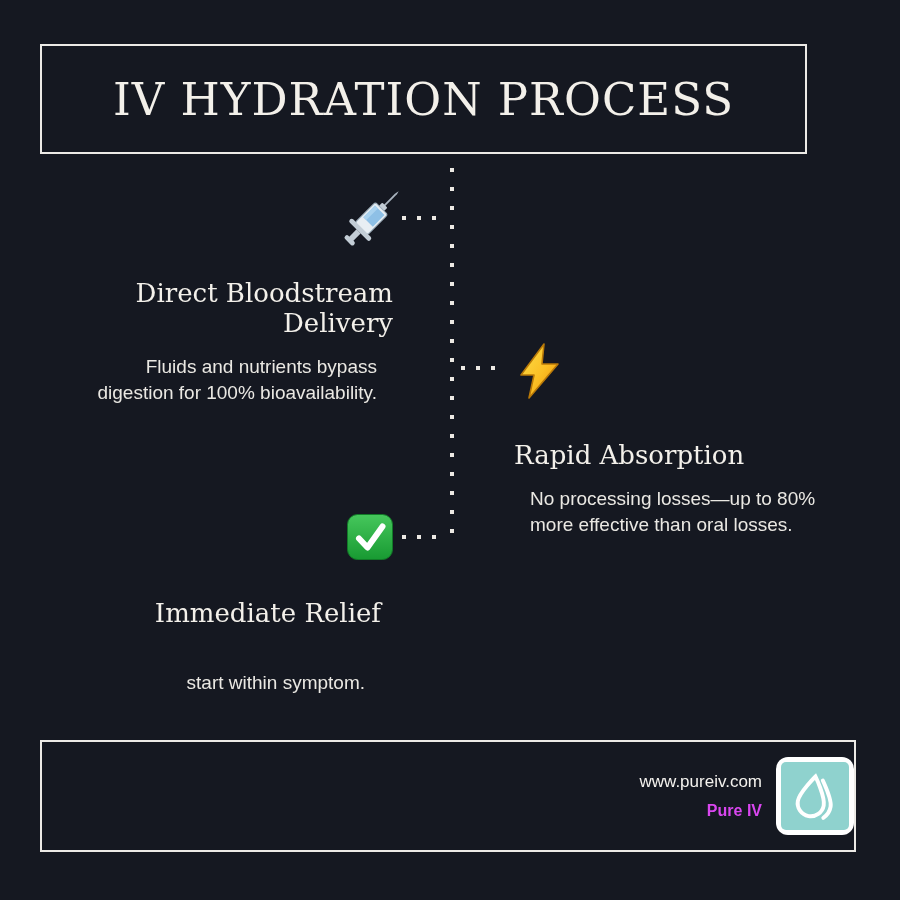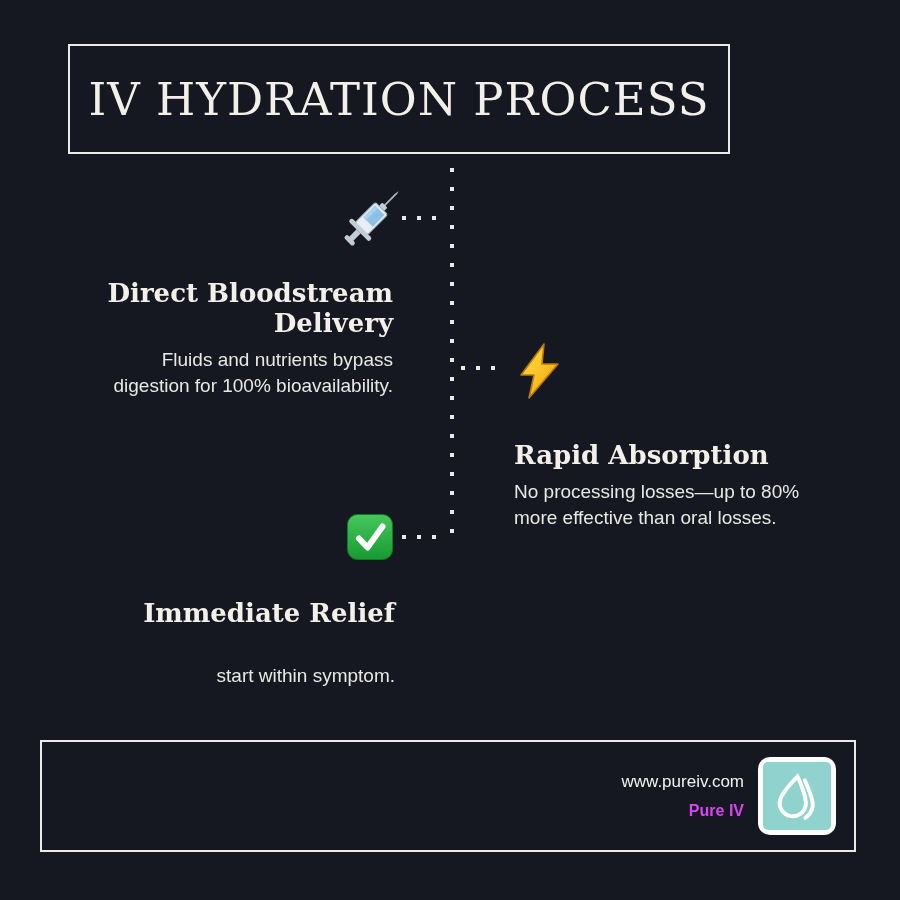--- a/index.html
+++ b/index.html
@@ -11,25 +11,24 @@
     position: relative;
     width: 900px;
     height: 900px;
     background: #151821;
     overflow: hidden;
   }
   
   .title-box {
     position: absolute;
     left: 40px; top: 44px;
-    width: 662px; height: 110px;
+    width: 767px; height: 110px;
     border: 2px solid #eceae6;
     display: flex; align-items: center; justify-content: center;
     box-sizing: border-box;
-    margin-left: 28px;
   }
   .title-box h1 {
     margin: 0;
     font-family: "DejaVu Serif", "Liberation Serif", serif;
     font-weight: 500;
     font-size: 45px;
     letter-spacing: 1px;
     color: #f3f0ea;
     white-space: nowrap;
   }
@@ -56,47 +55,46 @@
   .icon { position: absolute; }
   .icon svg { overflow: visible; display: block; }
   .icon.syringe { left: 338px; top: 186px; }
   .icon.bolt    { left: 512px; top: 342px; }
   .icon.check   { left: 346px; top: 513px; }
   
   .step { position: absolute; }
   .step h2 {
     margin: 0 0 9px 0;
     font-family: "DejaVu Serif", "Liberation Serif", serif;
-    font-weight: 700;
+    font-weight: 400;
     font-size: 26px;
     color: #f3f0ea;
   }
   .step p {
-    margin: 0;
+    margin: 16px;
     font-size: 19px;
     line-height: 26px;
     color: #eae8e3;
   }
   .step.right-aligned { text-align: right; }
   .step.left-aligned  { text-align: left; }
   .step.s1 { right: 507px; top: 278px; width: 370px; }
   .step.s2 { left: 514px;  top: 440px; width: 345px; }
-  .step.s3 { right: 505px; top: 598px; width: 370px; }
+  .step.s3 { right: 519px; top: 598px; width: 370px; }
   
   .footer-box {
     position: absolute;
     left: 40px; top: 740px;
     width: 816px; height: 112px;
     border: 2px solid #eceae6;
     box-sizing: border-box;
     display: flex;
     align-items: center;
     justify-content: flex-end;
     gap: 14px;
-    padding-right: 18px;
   }
   .footer-text { text-align: right; }
   .footer-website {
     font-size: 17px;
     color: #f4f2ee;
     margin-bottom: 10px;
   }
   .footer-brand {
     font-size: 16px;
     font-weight: bold;

